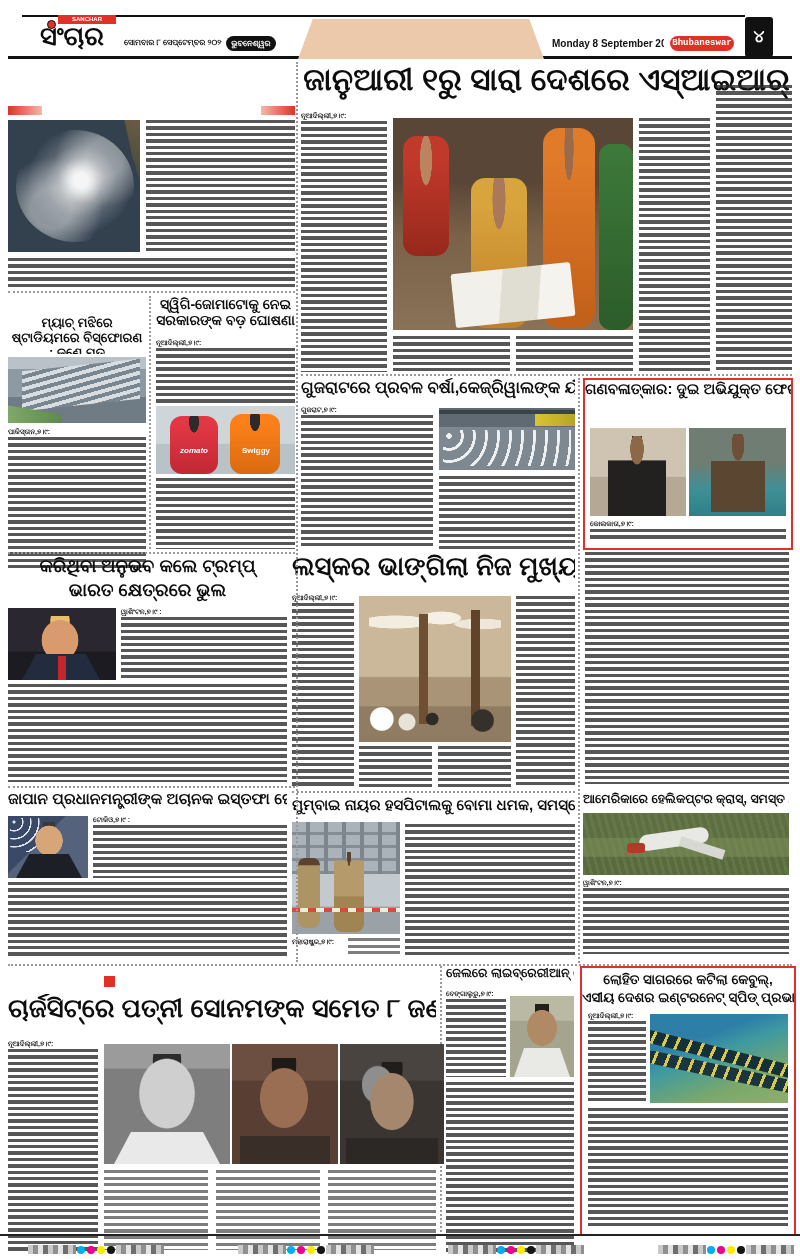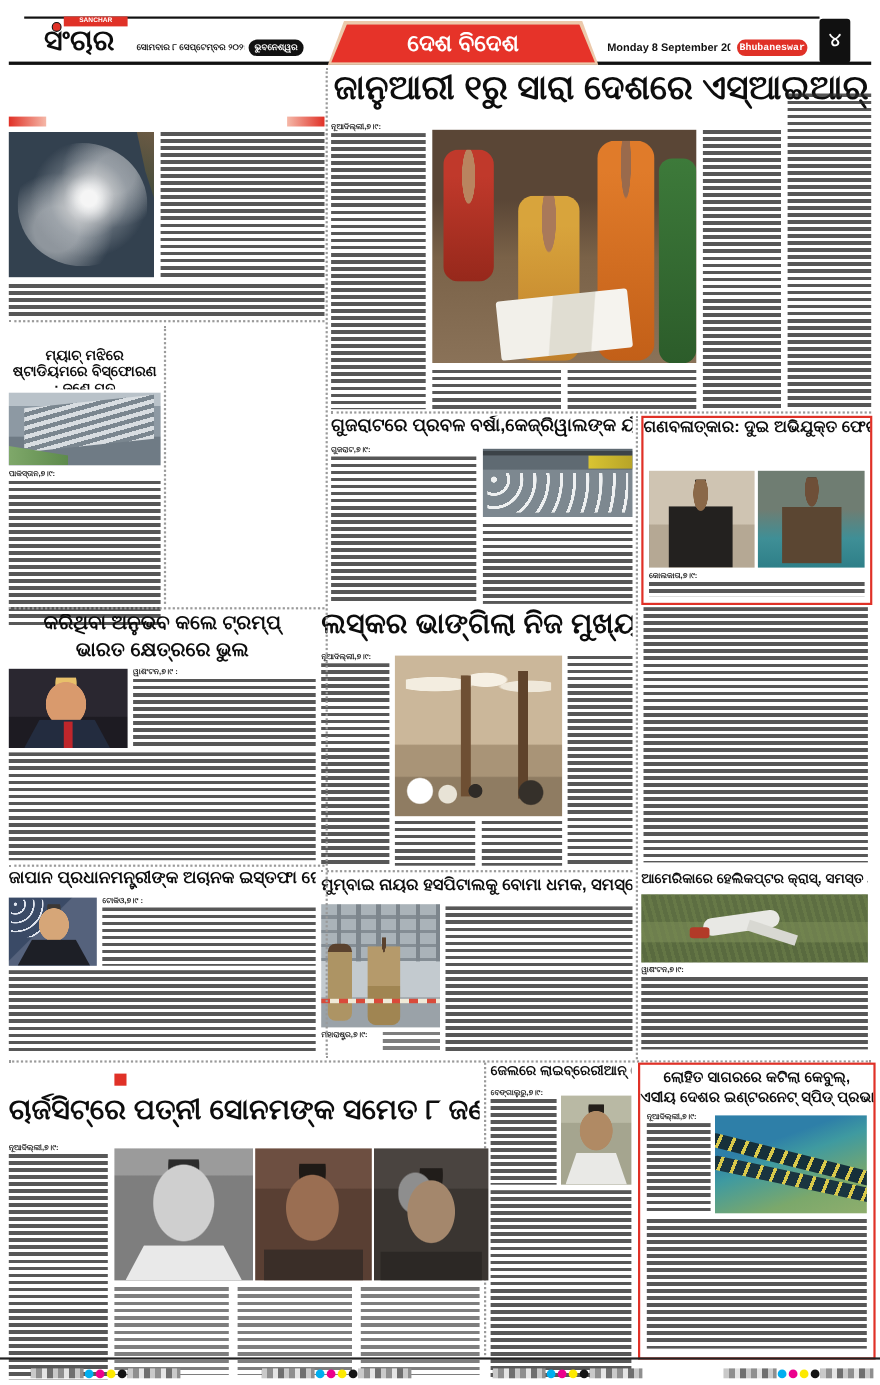--- a/index.html
+++ b/index.html
@@ -33,21 +33,20 @@
     <div class="abs" style="left:8px;top:56px;width:784px;height:3px;background:#111;"></div>
 
     <div class="abs" style="left:58px;top:15px;width:58px;height:9px;background:#e03127;color:#fff;font-size:6px;font-weight:bold;text-align:center;line-height:9px;overflow:hidden;">SANCHAR</div>
     <div class="abs hl" style="left:24px;top:22px;width:96px;height:34px;font-size:26px;white-space:nowrap;">ସଂଚାର</div>
     <div class="abs" style="left:47px;top:20px;width:7px;height:7px;border-radius:50%;background:#e03127;border:1.5px solid #111;"></div>
 
     <div class="abs" style="left:124px;top:38px;width:98px;height:12px;font-size:8px;font-weight:bold;overflow:hidden;white-space:nowrap;">ସୋମବାର ୮ ସେପ୍ଟେମ୍ବର ୨୦୨୫</div>
     <div class="abs pill" style="left:226px;top:36px;width:50px;height:15px;background:#111;font-size:8px;line-height:15px;">ଭୁବନେଶ୍ୱର</div>
 
     <div class="abs" style="left:298px;top:19px;width:246px;height:40px;background:#ecc9ab;clip-path:polygon(6% 0,94% 0,100% 100%,0% 100%);"></div>
-    <div class="abs" style="left:301px;top:22px;width:240px;height:35px;background:#e63329;clip-path:polygon(6% 0,94% 0,100% 100%,0% 100%);color:#fff;font-weight:bold;font-size:21px;text-align:center;line-height:35px;overflow:hidden;">ଦେଶ ବିଦେଶ</div>
 
     <div class="abs" style="left:552px;top:38px;width:112px;height:13px;font-size:10px;font-weight:bold;white-space:nowrap;overflow:hidden;">Monday 8 September 2025</div>
     <div class="abs pill" style="left:670px;top:36px;width:64px;height:15px;background:#e03127;font-size:9px;line-height:15px;">Bhubaneswar</div>
     <div class="abs" style="left:745px;top:17px;width:28px;height:40px;background:#111;border-radius:3px;color:#fff;font-size:17px;font-weight:bold;text-align:center;line-height:40px;">୪</div>
   </div>
 
   <div class="abs" style="left:8px;top:62px;width:287px;height:228px;">
     <div class="abs redbar" style="left:0;top:44px;width:34px;"></div>
     <div class="abs redbar rev" style="left:253px;top:44px;width:34px;"></div>
 
@@ -85,20 +84,32 @@
   <div class="abs" style="left:8px;top:296px;width:138px;height:253px;margin-top:20px;">
     <div class="hl" style="width:138px;height:38px;font-size:13px;">ମ୍ୟାଚ୍ ମଝିରେ ଷ୍ଟାଡିୟମରେ ବିସ୍ଫୋରଣ : ଜଣେ ମୃତ</div>
     <div class="ph" style="left:0;top:41px;width:138px;height:66px;background:linear-gradient(180deg,#b9c2c9 0 18%,#8d99a3 19% 60%,#6f7b85 61%);">
       <div class="abs" style="left:14px;top:8px;width:118px;height:40px;background:repeating-linear-gradient(170deg,#d8dde1 0 4px,#7a868f 4px 8px);transform:skewY(-6deg);"></div>
       <div class="abs" style="left:0;top:44px;width:54px;height:22px;background:linear-gradient(90deg,#7fa86a,#5d8a4c);clip-path:polygon(0 20%,100% 60%,100% 100%,0 100%);"></div>
     </div>
     <div class="abs dateline" style="left:0;top:112px;width:70px;">ପାକିସ୍ତାନ,୭।୯:</div>
     <div class="abs tx" style="left:0;top:121px;width:138px;height:132px;"></div>
   </div>
   <div class="abs dv" style="left:149px;top:296px;height:253px;"></div>
+  <div class="abs" style="left:156px;top:296px;width:139px;height:253px;">
+    <div class="hl" style="width:139px;height:40px;font-size:14px;">ସ୍ୱିଗି-ଜୋମାଟୋକୁ ନେଇ ସରକାରଙ୍କ ବଡ଼ ଘୋଷଣା</div>
+    <div class="abs dateline" style="left:0;top:43px;width:70px;">ନୂଆଦିଲ୍ଲୀ,୭।୯:</div>
+    <div class="abs tx" style="left:0;top:52px;width:139px;height:55px;"></div>
+    <div class="ph" style="left:0;top:110px;width:139px;height:68px;background:linear-gradient(180deg,#cfd6da 0 55%,#b9c2c7 56%);">
+      <div class="abs" style="left:14px;top:10px;width:48px;height:58px;background:radial-gradient(ellipse at 50% 10%,#2b2b2b 0 14%,transparent 15%),linear-gradient(180deg,#e23744 16%,#c02834);border-radius:12px;"></div>
+      <div class="abs" style="left:74px;top:8px;width:50px;height:60px;background:radial-gradient(ellipse at 50% 10%,#2b2b2b 0 14%,transparent 15%),linear-gradient(180deg,#fc8019 16%,#d96a10);border-radius:12px;"></div>
+      <div class="abs" style="left:16px;top:40px;width:44px;height:10px;color:#fff;font-size:8px;font-weight:bold;text-align:center;font-style:italic;">zomato</div>
+      <div class="abs" style="left:78px;top:40px;width:44px;height:10px;color:#fff;font-size:8px;font-weight:bold;text-align:center;">Swiggy</div>
+    </div>
+    <div class="abs tx" style="left:0;top:182px;width:139px;height:71px;"></div>
+  </div>
 
   <div class="abs" style="left:301px;top:378px;width:274px;height:171px;">
     <div class="hl hl-left" style="width:274px;height:24px;font-size:16.5px;white-space:nowrap;">ଗୁଜରାଟରେ ପ୍ରବଳ ବର୍ଷା,କେଜ୍ରିୱାଲଙ୍କ ର୍ୟାଲି ବାତିଲ</div>
     <div class="abs dateline" style="left:0;top:28px;width:70px;">ଗୁଜରାଟ,୭।୯:</div>
     <div class="abs tx" style="left:0;top:37px;width:132px;height:134px;"></div>
     <div class="ph" style="left:138px;top:30px;width:136px;height:62px;background:linear-gradient(180deg,#5f6a72 0 30%,#7d8890 31%);">
       <div class="abs" style="left:4px;top:22px;width:128px;height:36px;background:repeating-radial-gradient(circle at 6px 6px,#eef0f1 0 2.6px,transparent 3px 12px);"></div>
       <div class="abs" style="right:0;top:6px;width:40px;height:12px;background:linear-gradient(90deg,#d9c432,#b7a428);"></div>
       <div class="abs" style="left:0;top:2px;width:136px;height:4px;background:#3c4348;"></div>
     </div>

